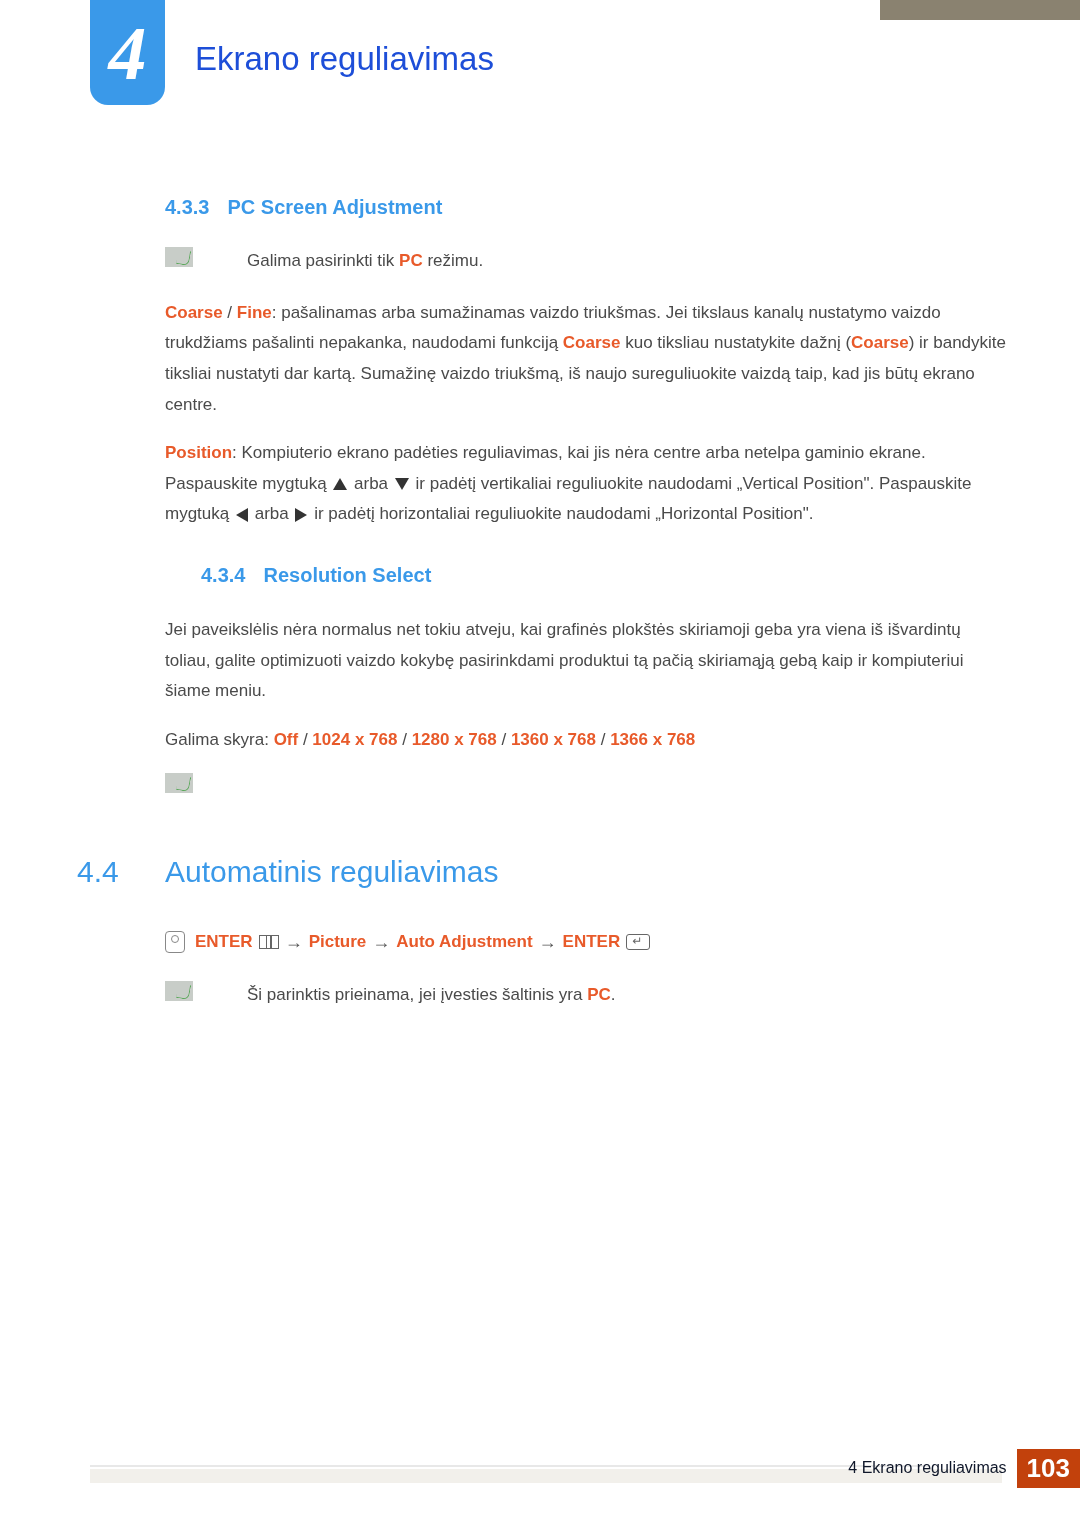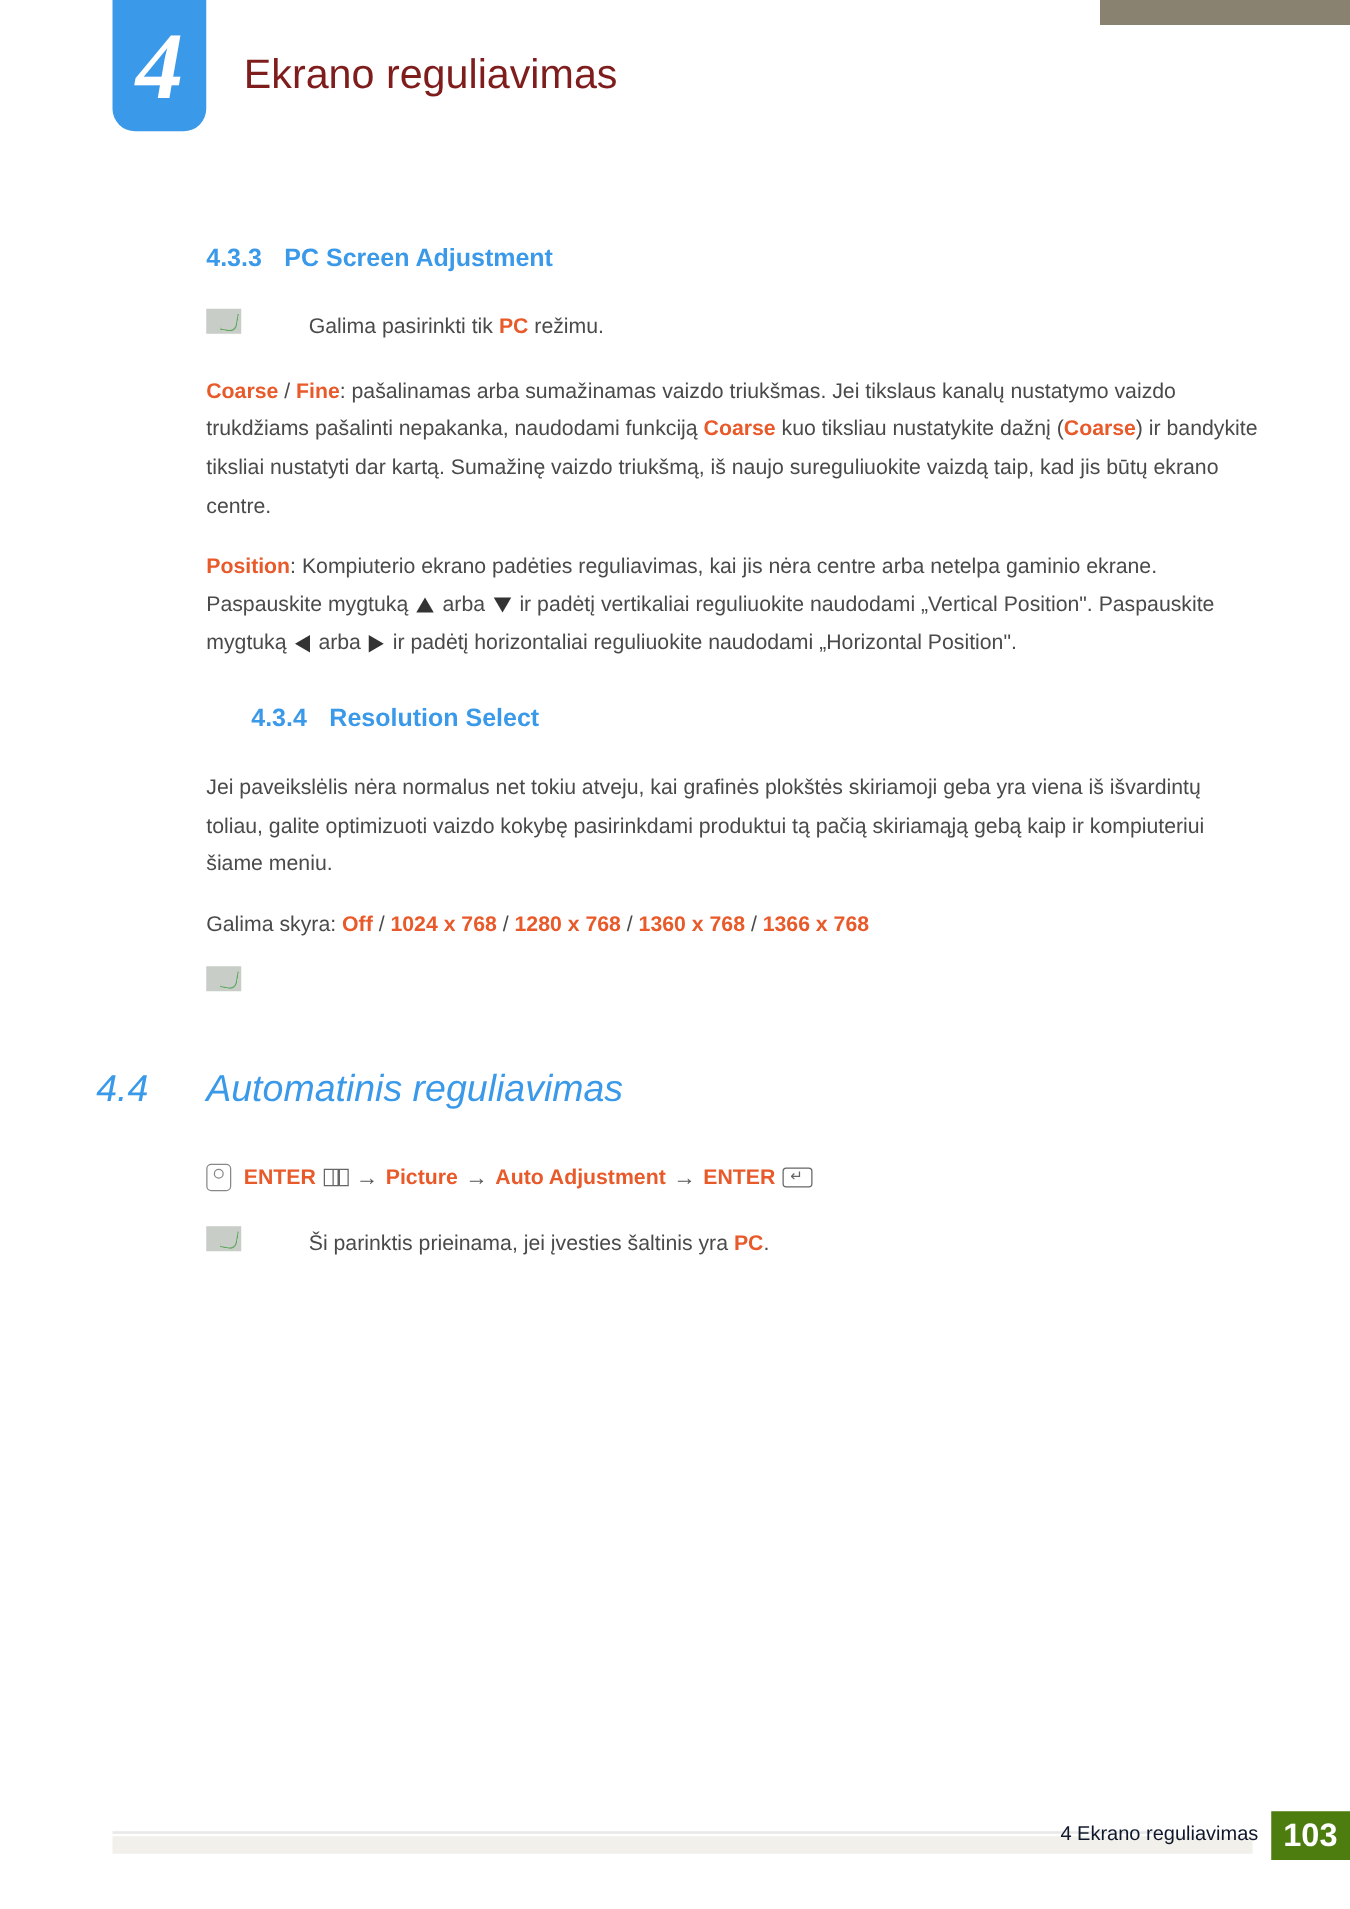--- a/index.html
+++ b/index.html
@@ -41,21 +41,21 @@
       font-size: 76px;
       font-weight: bold;
       font-style: italic;
       font-family: "Times New Roman", serif;
       line-height: 1;
     }
     .chapter-title {
       position: absolute;
       top: 40px;
       left: 195px;
-      color: #7f1d1d;
+      color: #1d4ed8;
       font-size: 33px;
       font-weight: normal;
     }
     .content {
       position: absolute;
       top: 190px;
       left: 165px;
       right: 70px;
     }
     .subsection-heading {
@@ -135,21 +135,20 @@
       border-bottom: 7px solid transparent;
       border-left: 12px solid #333;
     }
     .section-heading {
       color: #3a99e9;
       font-size: 30px;
       font-weight: normal;
       margin-top: 62px;
       margin-bottom: 42px;
       position: relative;
-      font-style: italic;
     }
     .section-num {
       position: absolute;
       left: -88px;
     }
     .menu-path {
       font-size: 17px;
       margin-bottom: 28px;
       display: flex;
       align-items: center;
@@ -244,21 +243,21 @@
       background: #f2f0eb;
     }
     .footer-text {
       font-size: 16px;
       color: #0f172a;
       margin-right: 10px;
       position: relative;
       z-index: 1;
     }
     .page-num {
-      background: #4d7c0f;
+      background: #c2410c;
       color: #fff;
       font-size: 26px;
       font-weight: bold;
       padding: 4px 10px;
       position: relative;
       z-index: 1;
     }
     .spacer-s433 { margin-top: 6px; }
     .spacer-s434 { margin-top: 34px; margin-left: 36px; }
   </style>

